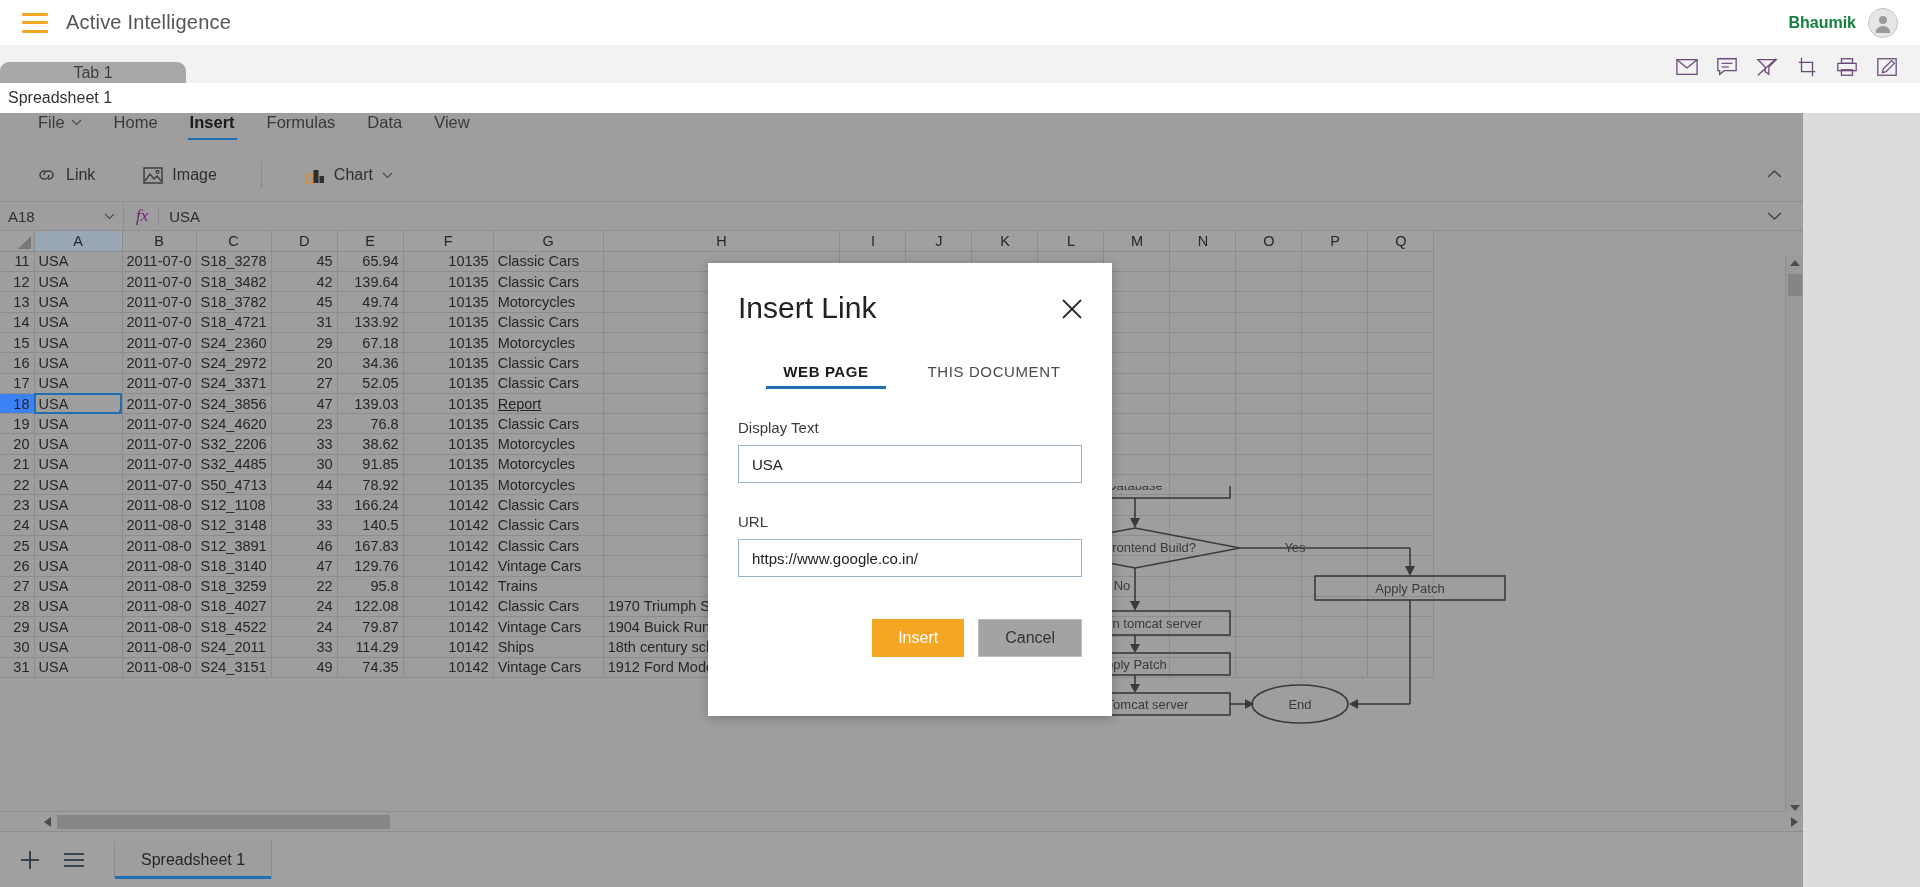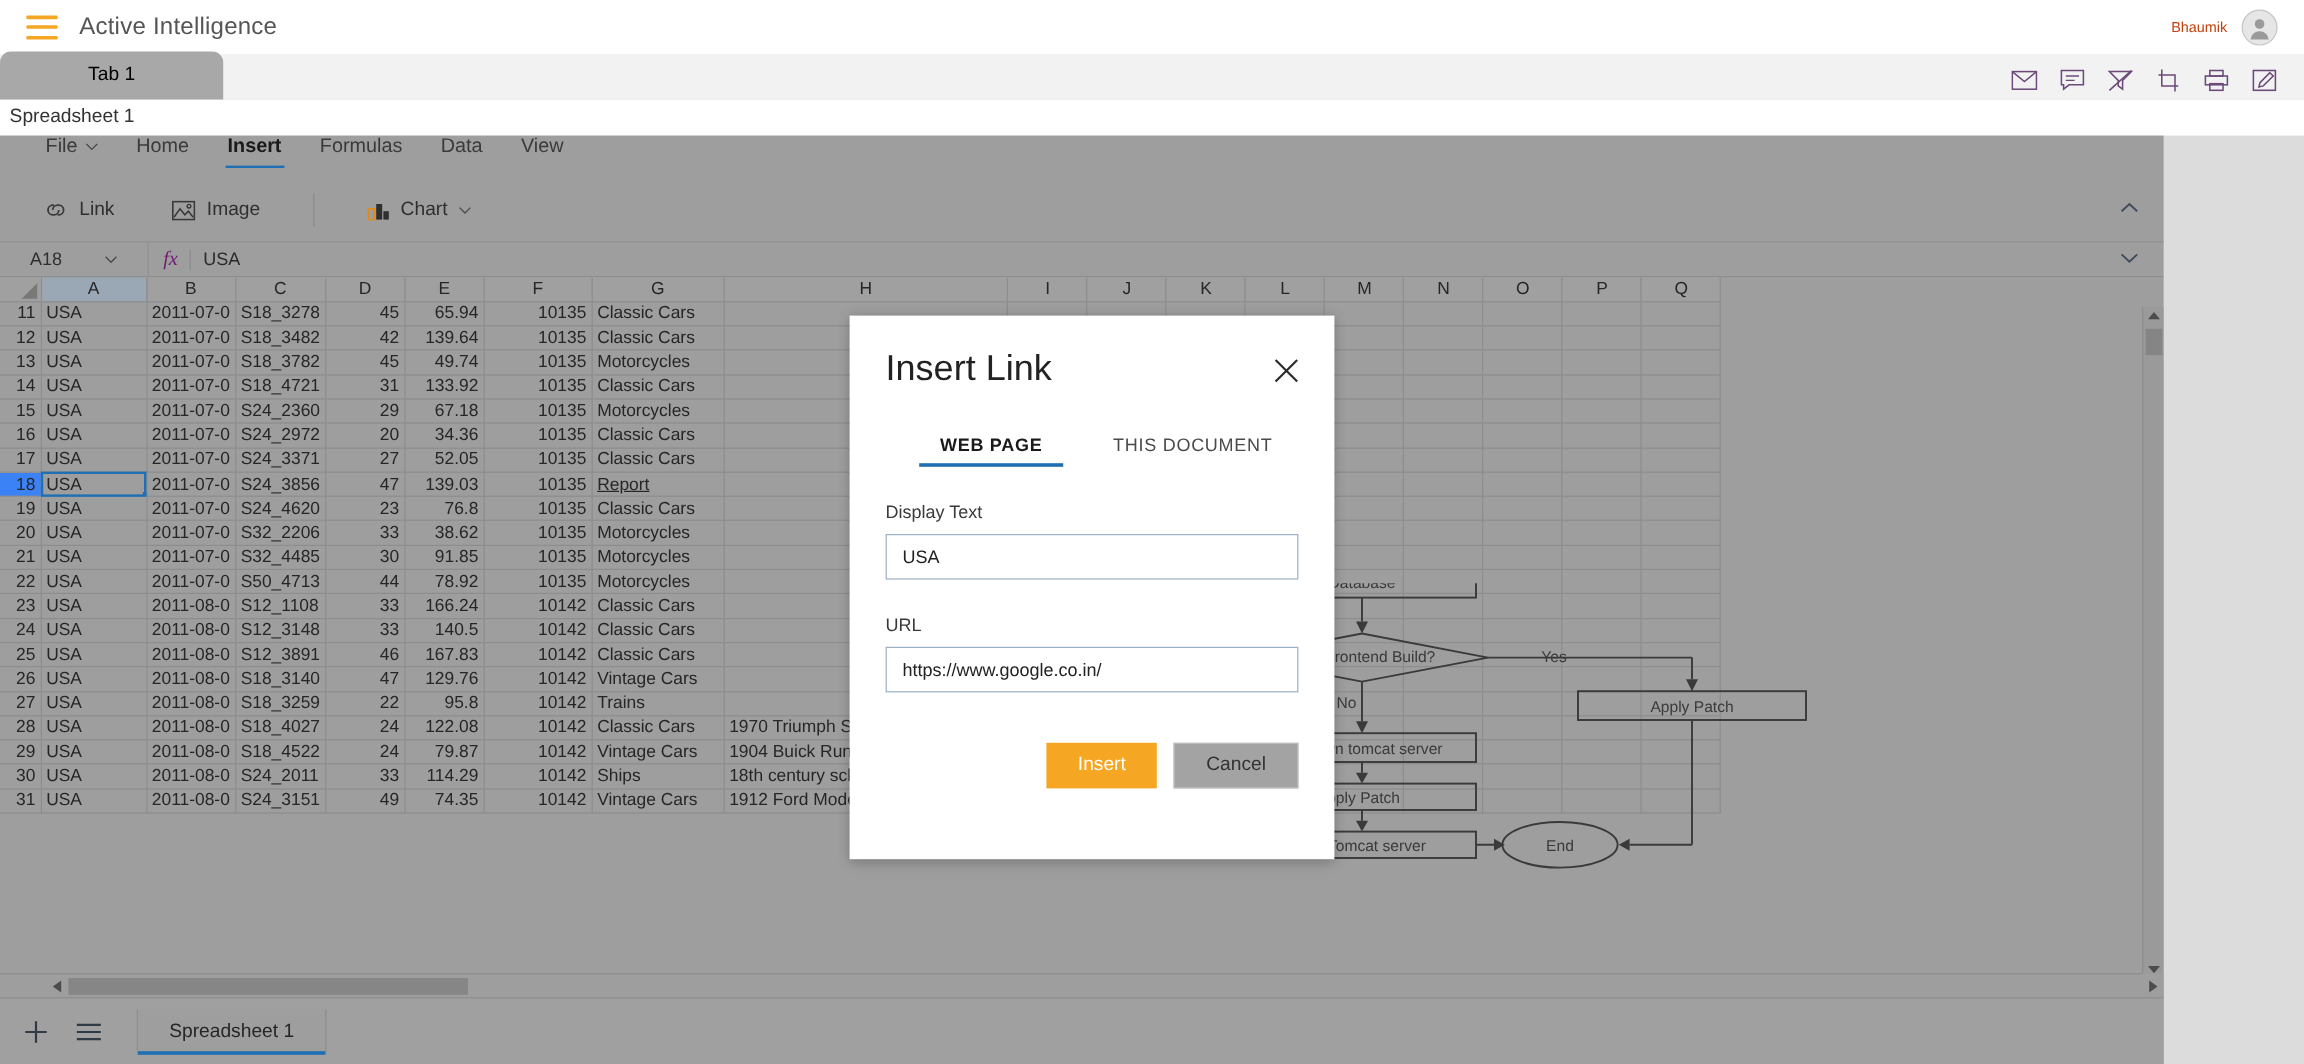--- a/index.html
+++ b/index.html
@@ -15,35 +15,35 @@
     height: 45px; background: #ffffff;
     display: flex; align-items: center;
     padding: 0 22px;
     position: relative;
   }
   .hamburger { width: 26px; height: 20px; display: flex; flex-direction: column;
                justify-content: space-between; cursor: pointer; }
   .hamburger span { display: block; height: 3px; background: #f5a623; border-radius: 1px; }
   .app-title { margin-left: 18px; font-size: 20px; color: #555; letter-spacing: .2px; }
   .header-right { margin-left: auto; display: flex; align-items: center; gap: 12px; }
-  .user-name { font-size: 12px; color: #c2410c; }
+  .user-name { font-size: 16px; color: #15803d; font-weight: bold; }
   .avatar { width: 30px; height: 30px; border-radius: 50%;
             border: 1px solid #c5c5c5; background: #e6e6e6;
             display: flex; align-items: center; justify-content: center; }
   .avatar svg { display:block; }
 
   
   .tab-strip {
     height: 38px; background: #f2f2f2;
     display: flex; align-items: flex-end; position: relative;
   }
   .doc-tab {
-    width: 186px; height: 40px; background: #a8a8a8;
+    width: 186px; height: 21px; background: #a8a8a8;
     border-radius: 9px 9px 0 0;
-    color: #000000; font-size: 16px;
+    color: #404040; font-size: 16px;
     display: flex; align-items: center; justify-content: center;
   }
   .tab-tools { margin-left: auto; display: flex; align-items: center;
                gap: 18px; padding: 0 22px 6px 0; }
   .tool-icon { width: 22px; height: 20px; cursor: pointer; display:block; }
 
   
   .doc-bar { height: 30px; background: #ffffff; display:flex; align-items:center;
              padding-left: 8px; font-size: 16px; color: #333; }
 
@@ -79,21 +79,21 @@
             padding: 6px 14px; font-size: 16px; color: #2f2f2f; cursor: pointer; }
   .rb-sep { width: 1px; height: 28px; background: #8a8a8a; margin: 0 10px; }
   .ribbon-collapse { margin-left: auto; padding-right: 20px; cursor: pointer; }
 
   
   .formula-bar {
     height: 30px; display: flex; align-items: center;
     border-top: 1px solid #8f8f8f; border-bottom: 1px solid #8f8f8f;
   }
   .namebox { width: 124px; height: 100%; display: flex; align-items: center;
-             padding: 0 25px; font-size: 15px; color: #2f2f2f;
+             padding: 0 8px; font-size: 15px; color: #2f2f2f;
              border-right: 1px solid #8f8f8f; }
   .namebox-label { flex: 1; }
   .fx-wrap { display: flex; align-items: center; gap: 10px; padding: 0 12px;
              flex: 1; height: 100%; }
   .fx { font-family: "Liberation Serif", serif; font-style: italic;
         font-size: 17px; color: #701a75; }
   .fx-divider { width:1px; height: 17px; background: #8a8a8a; }
   .fx-value { font-size: 15px; color: #2b2b2b; }
   .fb-collapse { padding-right: 20px; cursor: pointer; }
 

